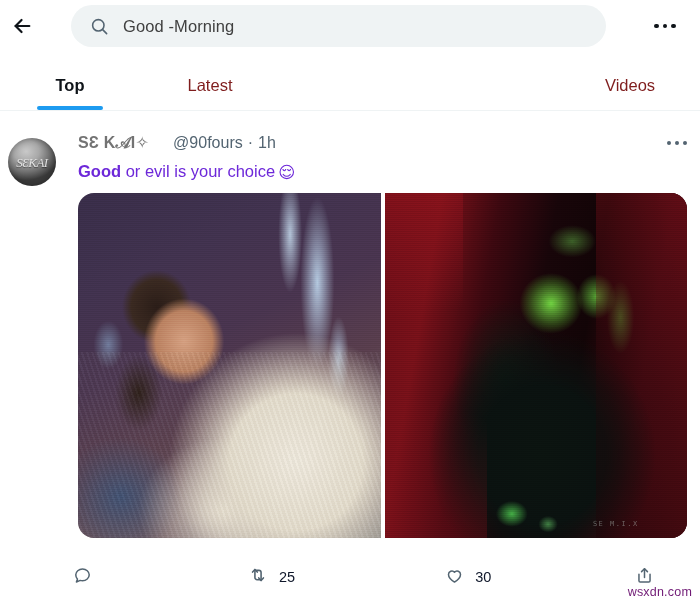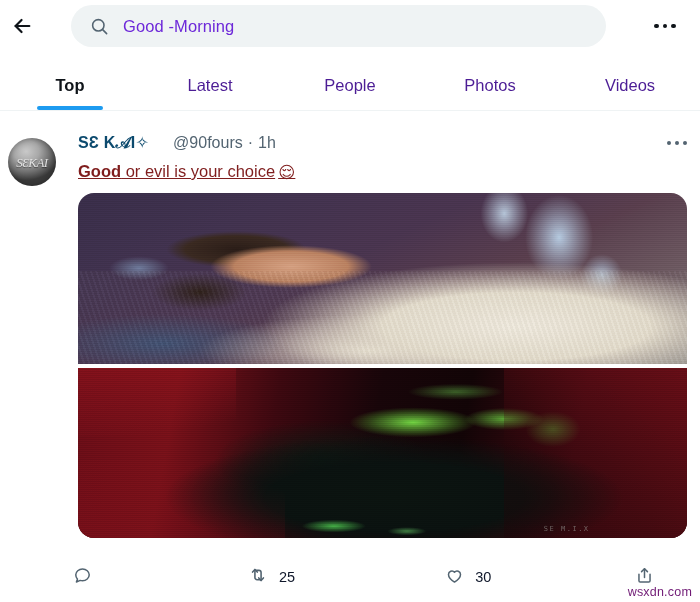--- a/index.html
+++ b/index.html
@@ -55,21 +55,21 @@
     height: 20px;
     margin-left: 18px;
     margin-right: 14px;
     flex: 0 0 auto;
     display: flex;
     align-items: center;
     justify-content: center;
   }
   .search-value {
     font-size: 16.5px;
-    color: #6d28d9;
+    color: #404040;
     letter-spacing: 0.1px;
     white-space: nowrap;
   }
   .topbar-more {
     margin-left: auto;
     margin-right: 18px;
     width: 34px;
     height: 34px;
     display: flex;
     align-items: center;
@@ -108,21 +108,21 @@
     height: 50px;
     display: flex;
     flex-direction: column;
     align-items: center;
     justify-content: flex-start;
     cursor: pointer;
     position: relative;
   }
   .tab-label {
     font-size: 16.5px;
-    color: #4c1d95;
+    color: #7f1d1d;
     padding-top: 15px;
     line-height: 20px;
   }
   .tab.active .tab-label {
     color: #0f1419;
     font-weight: bold;
   }
   .tab-underline {
     position: absolute;
     bottom: 0;
@@ -182,21 +182,21 @@
   }
   .tweet-head {
     display: flex;
     align-items: baseline;
     line-height: 22px;
     position: relative;
   }
   .display-name {
     font-size: 16px;
     font-weight: bold;
-    color: #0c4a6e;
+    color: #737373;
     letter-spacing: 0.2px;
     cursor: pointer;
     white-space: nowrap;
   }
   .handle {
     font-size: 16px;
     color: #536471;
     margin-left: 24px;
     white-space: nowrap;
     cursor: pointer;
@@ -221,44 +221,42 @@
     display: flex;
     align-items: center;
     justify-content: center;
     border-radius: 50%;
     cursor: pointer;
   }
 
   .tweet-text {
     font-size: 16.5px;
     line-height: 22px;
-    color: #7f1d1d;
+    color: #6d28d9;
     margin-top: 6px;
     white-space: nowrap;
-    text-decoration: underline;
   }
   .tweet-text .hl {
     font-weight: bold;
   }
   .emoji {
     font-size: 16.5px;
     vertical-align: -1px;
     margin-left: 3px;
   }
 
   
   .media {
     margin-top: 10px;
     width: 609px;
     height: 345px;
     display: flex;
     gap: 4px;
     border-radius: 16px;
     overflow: hidden;
-    flex-direction: column;
   }
   .media-item {
     flex: 1 1 0;
     position: relative;
     overflow: hidden;
     cursor: pointer;
     background: #111;
   }
 
   
@@ -423,26 +421,24 @@
     <span class="tab-label">Top</span>
     <span class="tab-underline"></span>
   </div>
 
   <div class="tab">
     <span class="tab-label">Latest</span>
     <span class="tab-underline"></span>
   </div>
 
   <div class="tab">
-    <span class="tab-label">People</span>
     <span class="tab-underline"></span>
   </div>
 
   <div class="tab">
-    <span class="tab-label">Photos</span>
     <span class="tab-underline"></span>
   </div>
 
   <div class="tab">
     <span class="tab-label">Videos</span>
     <span class="tab-underline"></span>
   </div>
 </div>
 
 <div class="tweet">

